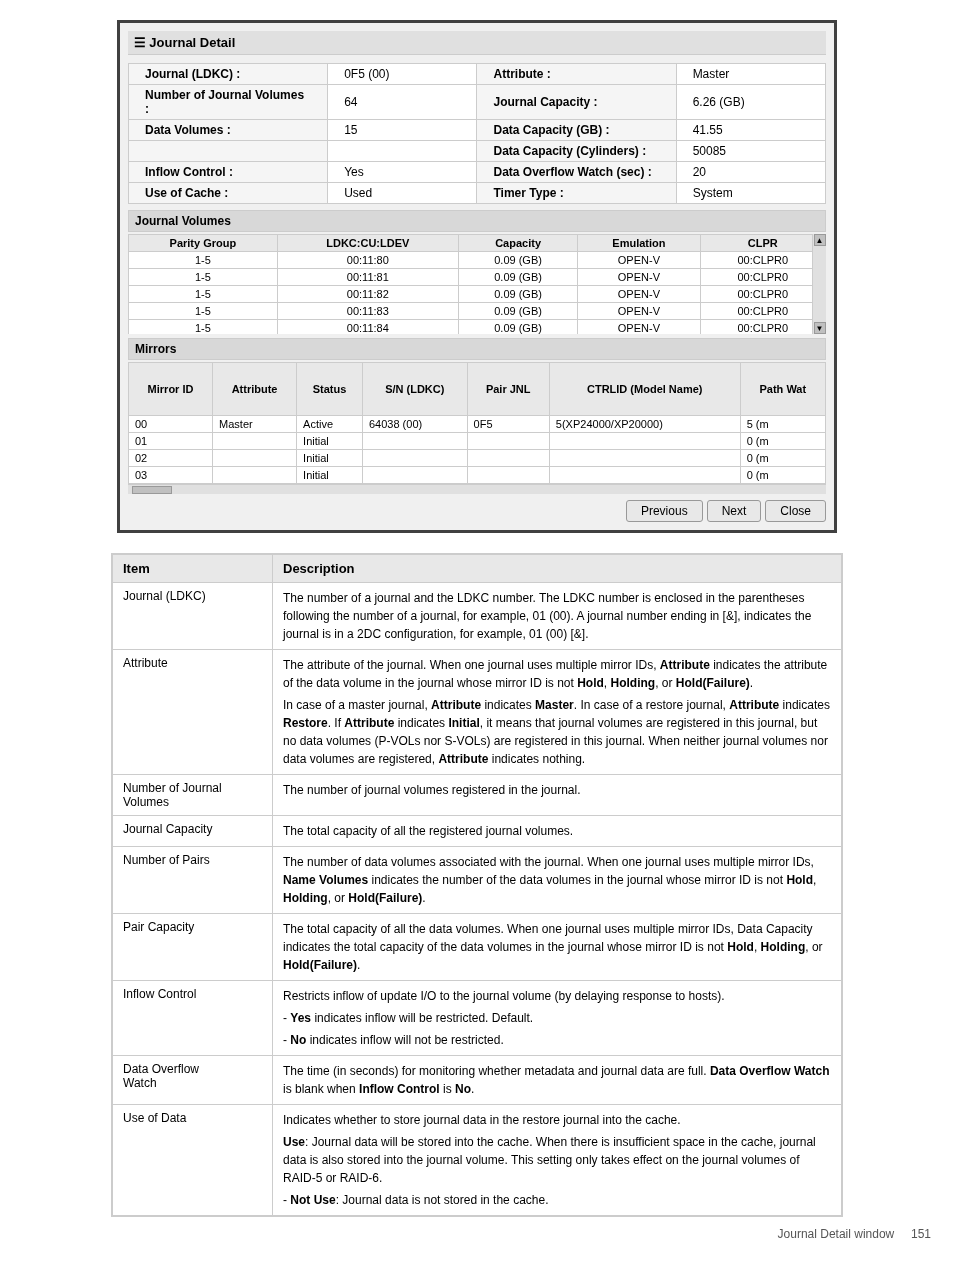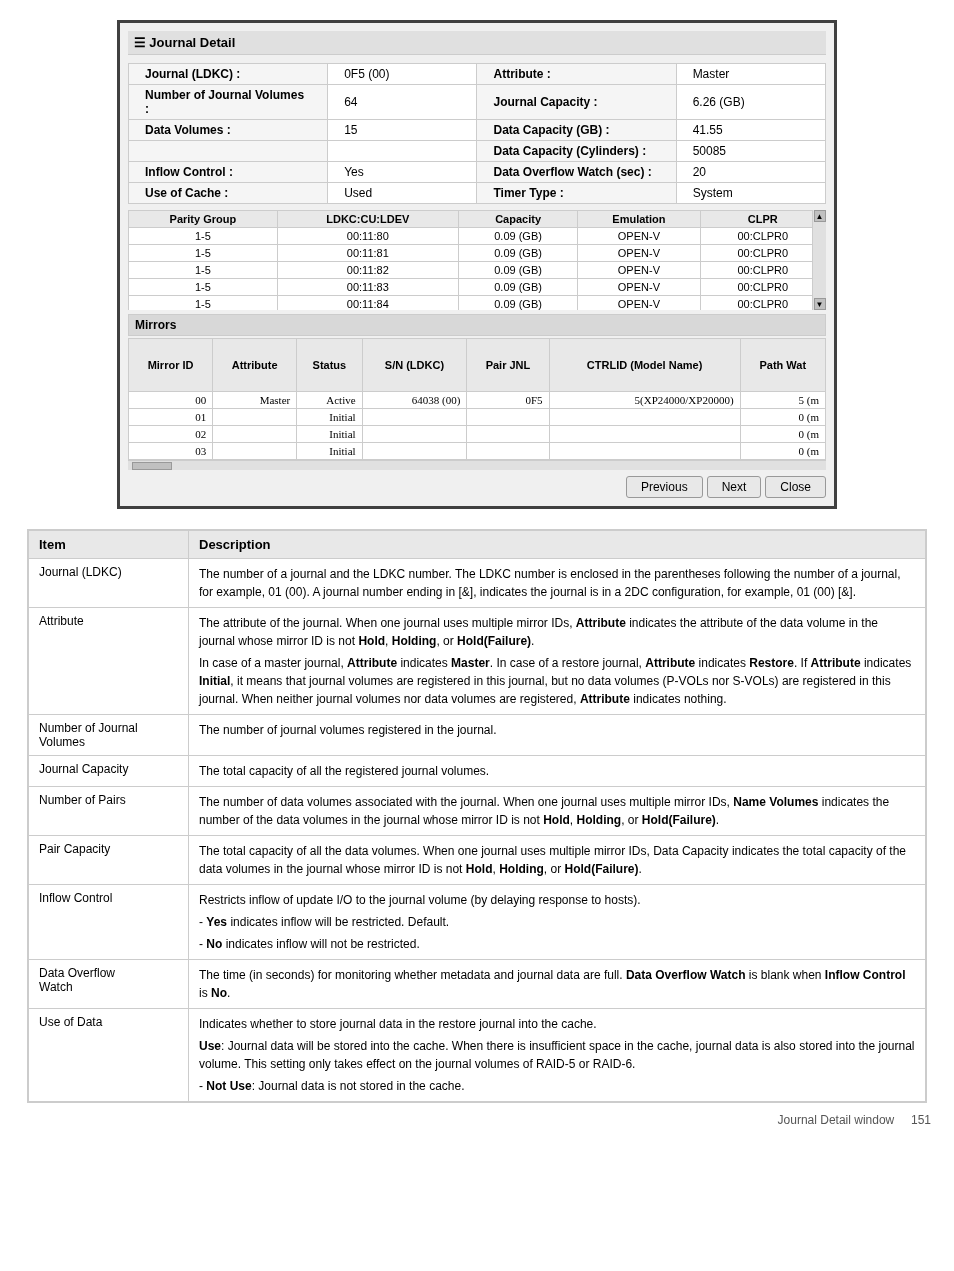--- a/index.html
+++ b/index.html
@@ -114,22 +114,21 @@
     .mirrors-table th {
       border: 1px solid #ccc;
       padding: 20px 4px;
       background: #e8e8e8;
       font-weight: bold;
       text-align: center;
     }
     .mirrors-table td {
       border: 1px solid #ccc;
       padding: 2px 6px;
-      text-align: right;
-      font-family: Liberation Serif, serif;
+      text-align: left;
     }
     .mirrors-wrapper {
       overflow: hidden;
       position: relative;
     }
     .dialog-buttons {
       display: flex;
       justify-content: flex-end;
       margin-top: 6px;
       gap: 4px;
@@ -139,21 +138,21 @@
       font-size: 12px;
       border: 1px solid #999;
       background: #e8e8e8;
       cursor: pointer;
       border-radius: 3px;
     }
 
     
     .doc-container {
       margin: 0 auto;
-      width: 900px;
+      width: 732px;
       border: 1px solid #ccc;
     }
     .doc-table {
       width: 100%;
       border-collapse: collapse;
       font-size: 12px;
     }
     .doc-table th {
       border: 1px solid #ccc;
       padding: 6px 10px;
@@ -247,20 +246,21 @@
   </tr>
         <tr>
     <td class="label">Use of Cache :</td>
     <td class="value">Used</td>
     <td class="label">Timer Type :</td>
     <td class="value">System</td>
   </tr>
       </tbody>
   </table>
 
+  <div class="section-title">Journal Volumes</div>
   <div style="position:relative; margin-bottom:4px;">
     <div class="volumes-wrapper">
       <table class="volumes-table">
         <thead id="vol-thead">
             <tr>
               <th>Parity Group</th>
               <th>LDKC:CU:LDEV</th>
               <th>Capacity</th>
               <th>Emulation</th>
               <th>CLPR</th>

